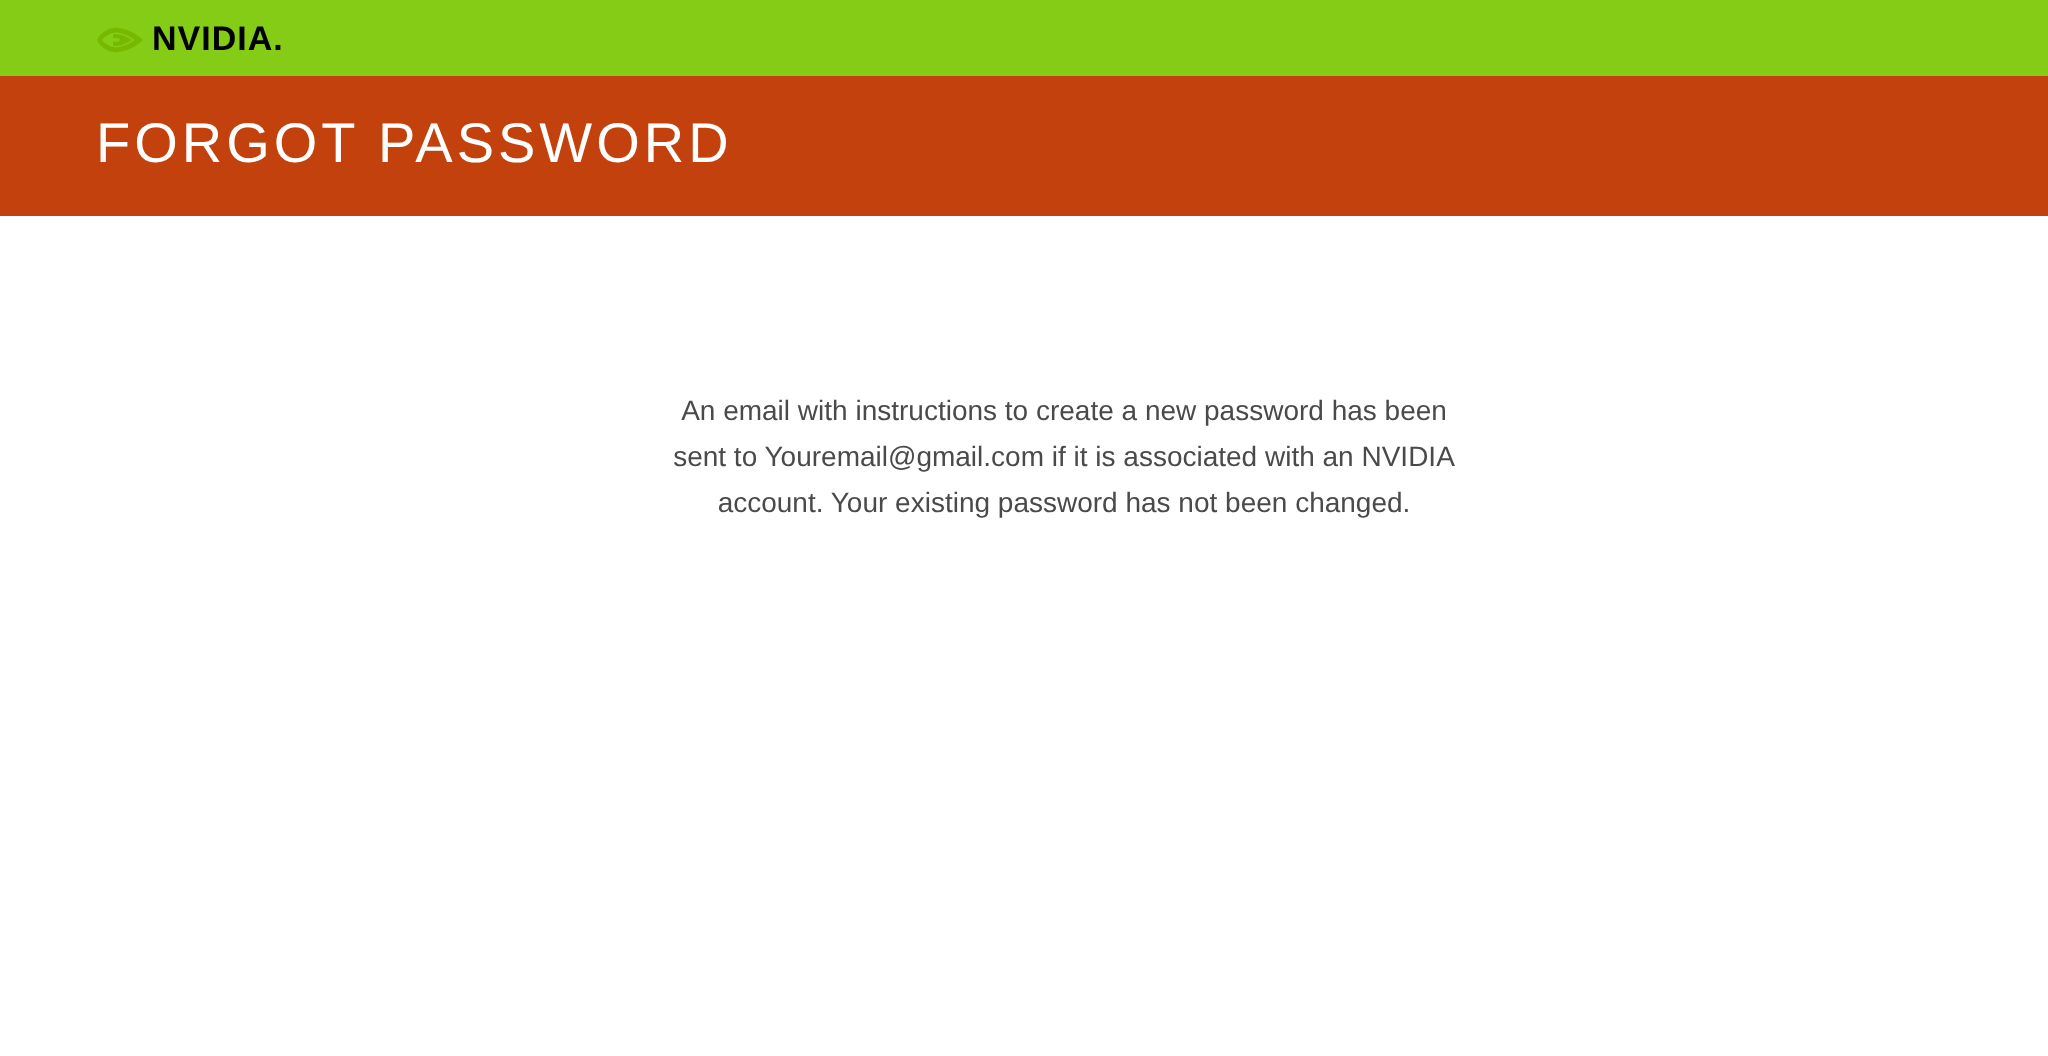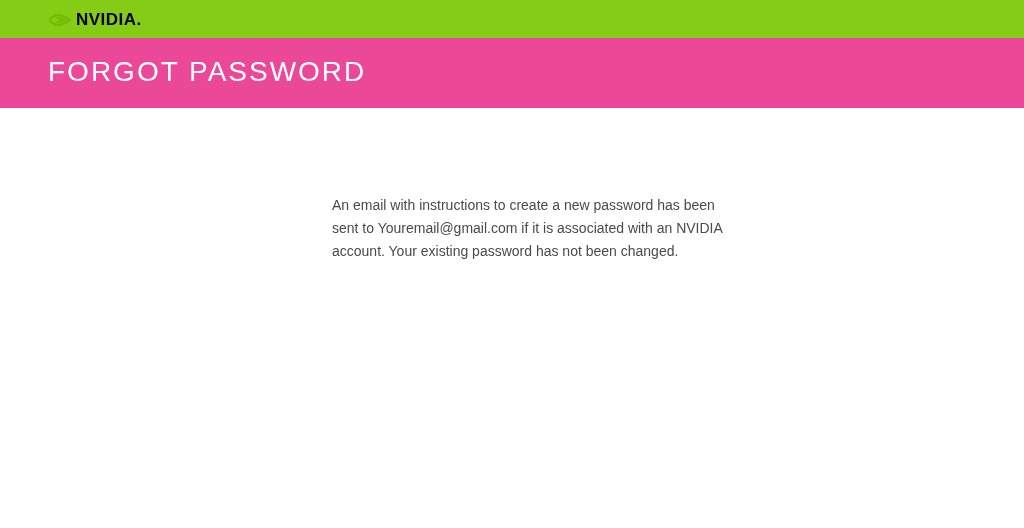--- a/index.html
+++ b/index.html
@@ -28,36 +28,37 @@
     .logo-icon svg {
       display: block;
     }
     .logo-text {
       font-weight: 700;
       font-size: 17px;
       letter-spacing: 0.5px;
       color: #000000;
     }
     .title-bar {
-      background: #ec4899;
+      background: #c2410c;
       color: #ffffff;
       padding: 18px 48px 20px 48px;
     }
     .page-title {
       font-size: 28px;
       font-weight: 400;
       letter-spacing: 2px;
     }
     .content-area {
       padding-top: 86px;
       display: flex;
       justify-content: center;
     }
     .message {
       max-width: 400px;
+      text-align: center;
       color: #4a4a4a;
       font-size: 14px;
       line-height: 1.65;
       margin-left: 40px;
     }
   </style>
 </head>
 <body>
 
 <div class="top-bar">

